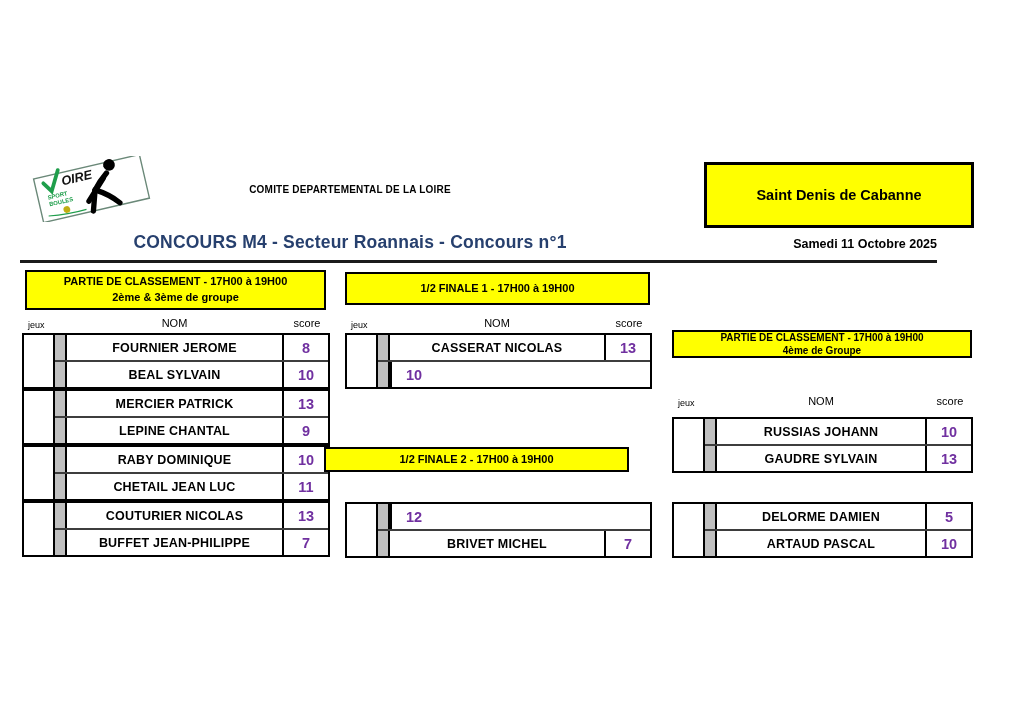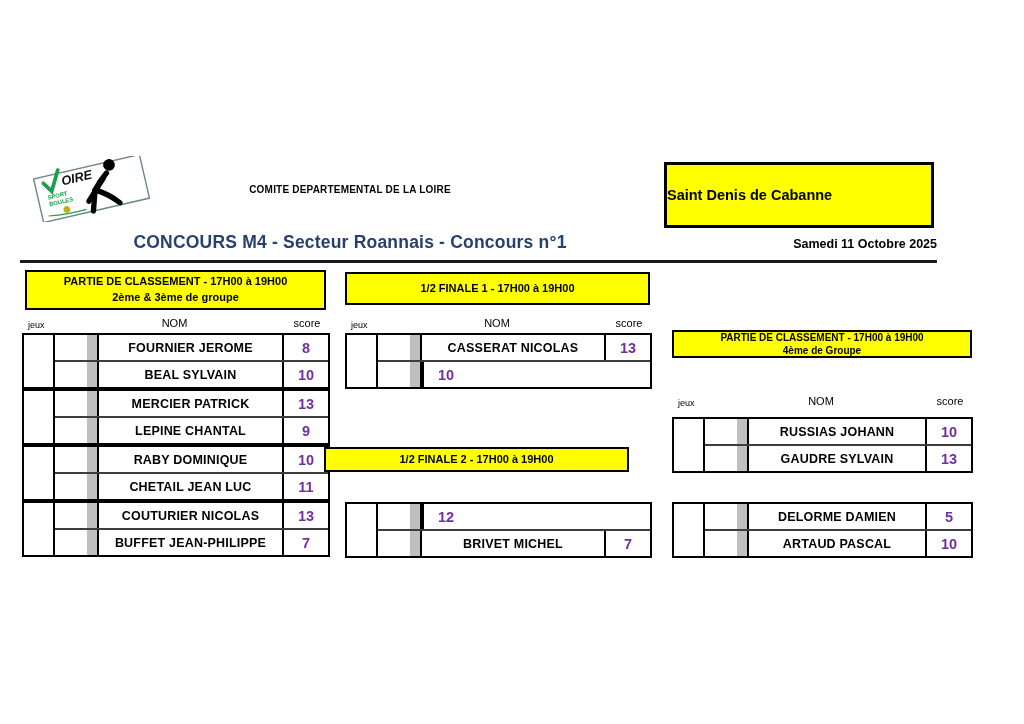--- a/index.html
+++ b/index.html
@@ -1,22 +1,22 @@
 <!DOCTYPE html>
 <html><head>
 <meta charset="utf-8">
 <style>
   html,body{margin:0;padding:0;background:#fff;}
   .page{position:relative;width:1024px;height:724px;background:#fff;overflow:hidden;
         font-family:"Liberation Sans",sans-serif;color:#000;}
 
   .committee{position:absolute;left:185px;top:184px;width:330px;text-align:center;
              font-weight:bold;font-size:10px;letter-spacing:.2px;}
-  .venue-box{position:absolute;left:664px;top:162px;width:264px;height:60px;background:#FFFF00;
-             border:3px solid #000;display:flex;align-items:center;justify-content:flex-start;
+  .venue-box{position:absolute;left:704px;top:162px;width:264px;height:60px;background:#FFFF00;
+             border:3px solid #000;display:flex;align-items:center;justify-content:center;
              font-weight:bold;font-size:14.5px;}
   .title{position:absolute;left:30px;top:232px;width:640px;text-align:center;
          font-weight:bold;font-size:17.5px;color:#27406E;letter-spacing:.2px;}
   .date{position:absolute;left:665px;top:237px;width:272px;text-align:right;
         font-weight:bold;font-size:12.5px;}
   .rule{position:absolute;left:20px;top:260px;width:917px;height:2.5px;background:#1b1b1b;}
 
   .yellow-hdr{position:absolute;background:#FFFF00;border:2px solid #000;display:flex;
               flex-direction:column;align-items:center;justify-content:center;text-align:center;
               font-weight:bold;font-size:11px;line-height:1.45;}
@@ -27,21 +27,21 @@
 
   .col-header{position:absolute;height:14px;}
   .jeux-label{position:absolute;left:6px;top:3px;font-size:9px;}
   .nom-label{position:absolute;left:43px;right:46px;top:0;text-align:center;font-size:11px;}
   .score-label{position:absolute;right:0;top:0;width:46px;text-align:center;font-size:11px;}
 
   .match-table{position:absolute;}
   .group{display:flex;height:56px;border:2.5px solid #000;box-sizing:border-box;background:#fff;}
   .jeux-cell{width:31px;border-right:2px solid #000;box-sizing:border-box;}
   .rows{flex:1;display:flex;flex-direction:column;min-width:0;}
-  .prow{flex:1;display:flex;min-width:0;padding-left:32px;}
+  .prow{flex:1;display:flex;min-width:0;}
   .prow.first{border-bottom:2px solid #3d3d3d;}
   .strip{width:12px;background:#BFBFBF;border-right:2px solid #000;box-sizing:border-box;}
   .name-cell{flex:1;display:flex;align-items:center;justify-content:center;
              font-weight:bold;font-size:12.5px;white-space:nowrap;letter-spacing:.2px;}
   .score-cell{width:46px;border-left:2px solid #000;box-sizing:border-box;display:flex;
               align-items:center;justify-content:center;font-weight:bold;font-size:14.5px;color:#7030A0;}
   .logo{position:absolute;left:20px;top:156px;width:150px;height:66px;}
 </style>
 </head>
 <body>

